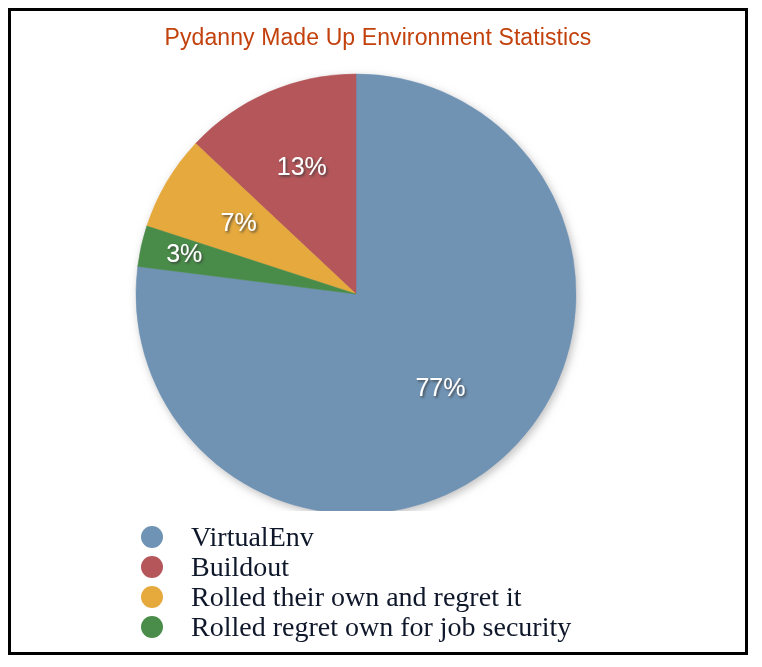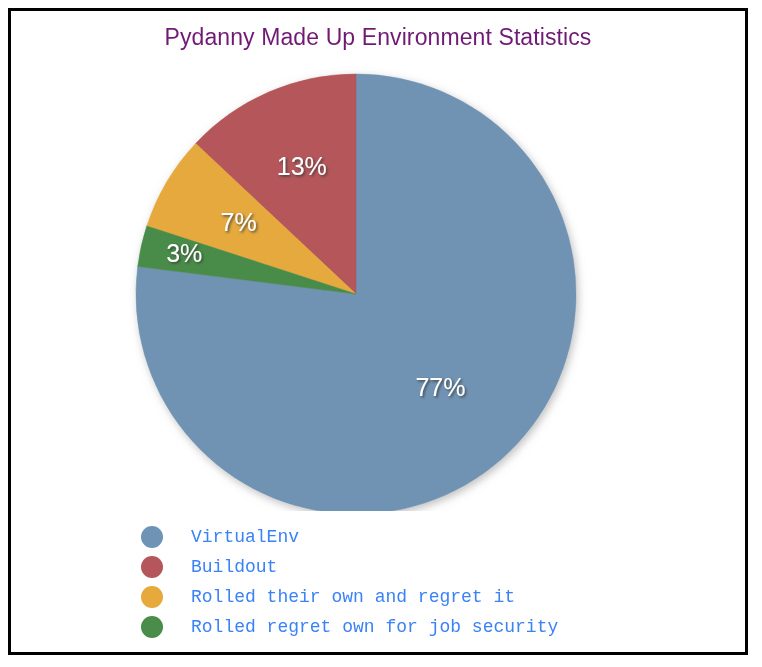--- a/index.html
+++ b/index.html
@@ -32,21 +32,21 @@
   }
 
   #chart-title {
     position: absolute;
     top: 13px;
     left: 0;
     width: 100%;
     text-align: center;
     font-size: 23px;
     font-weight: 400;
-    color: #701a75;
+    color: #c2410c;
     letter-spacing: 0.1px;
     font-family: "Liberation Sans", sans-serif;
   }
 
   #pie-area {
     position: absolute;
     left: 0;
     top: 0;
     width: 740px;
     height: 500px;
@@ -82,23 +82,23 @@
 
   .legend-swatch {
     width: 22px;
     height: 22px;
     border-radius: 50%;
     flex: 0 0 auto;
     margin-right: 28px;
   }
 
   .legend-label {
-    font-size: 18px;
-    color: #3b82f6;
-    font-family: Liberation Mono, monospace;
+    font-size: 28px;
+    color: #0f172a;
+    font-family: Liberation Serif, serif;
     white-space: nowrap;
     line-height: 1;
   }
 </style>
 </head>
 <body>
 
 <div id="chart-frame">
   <div id="chart-inner">
 

